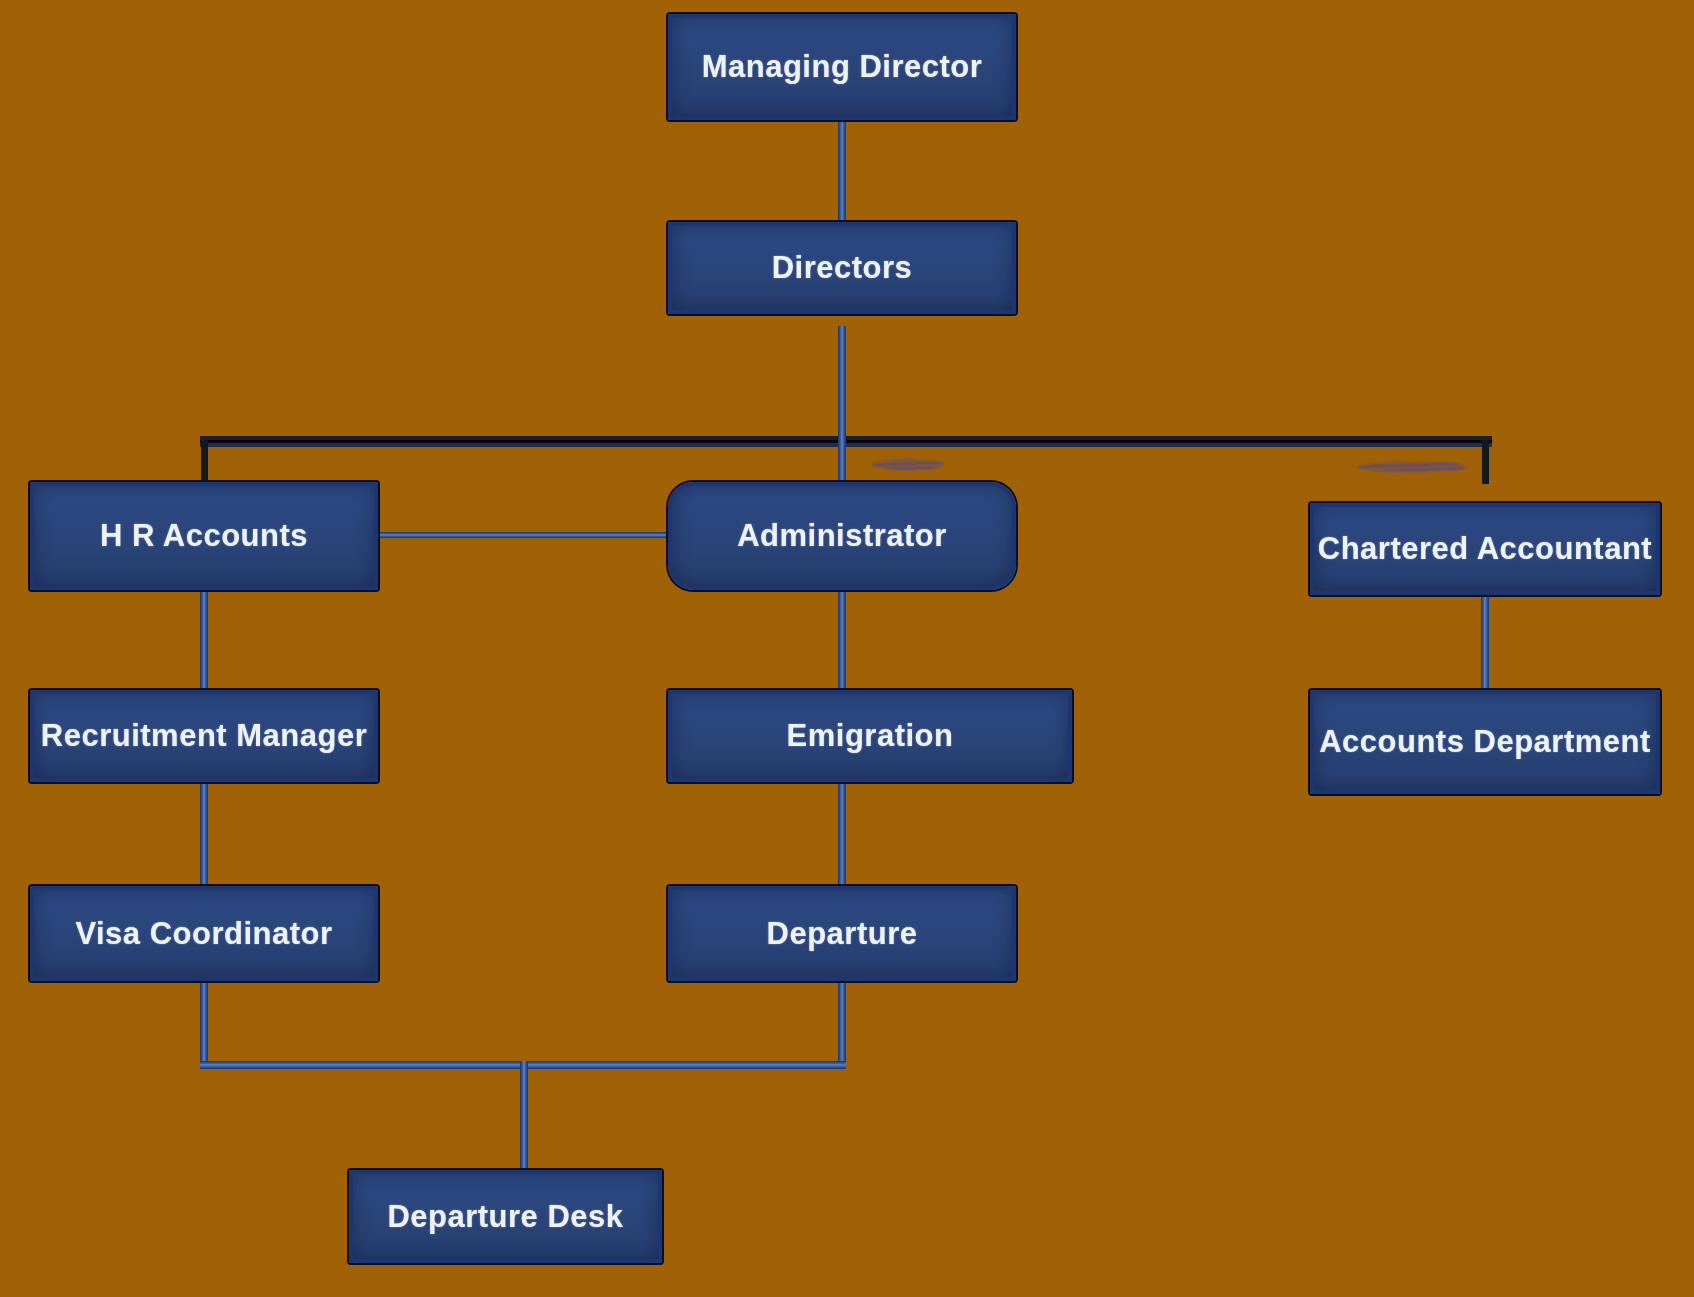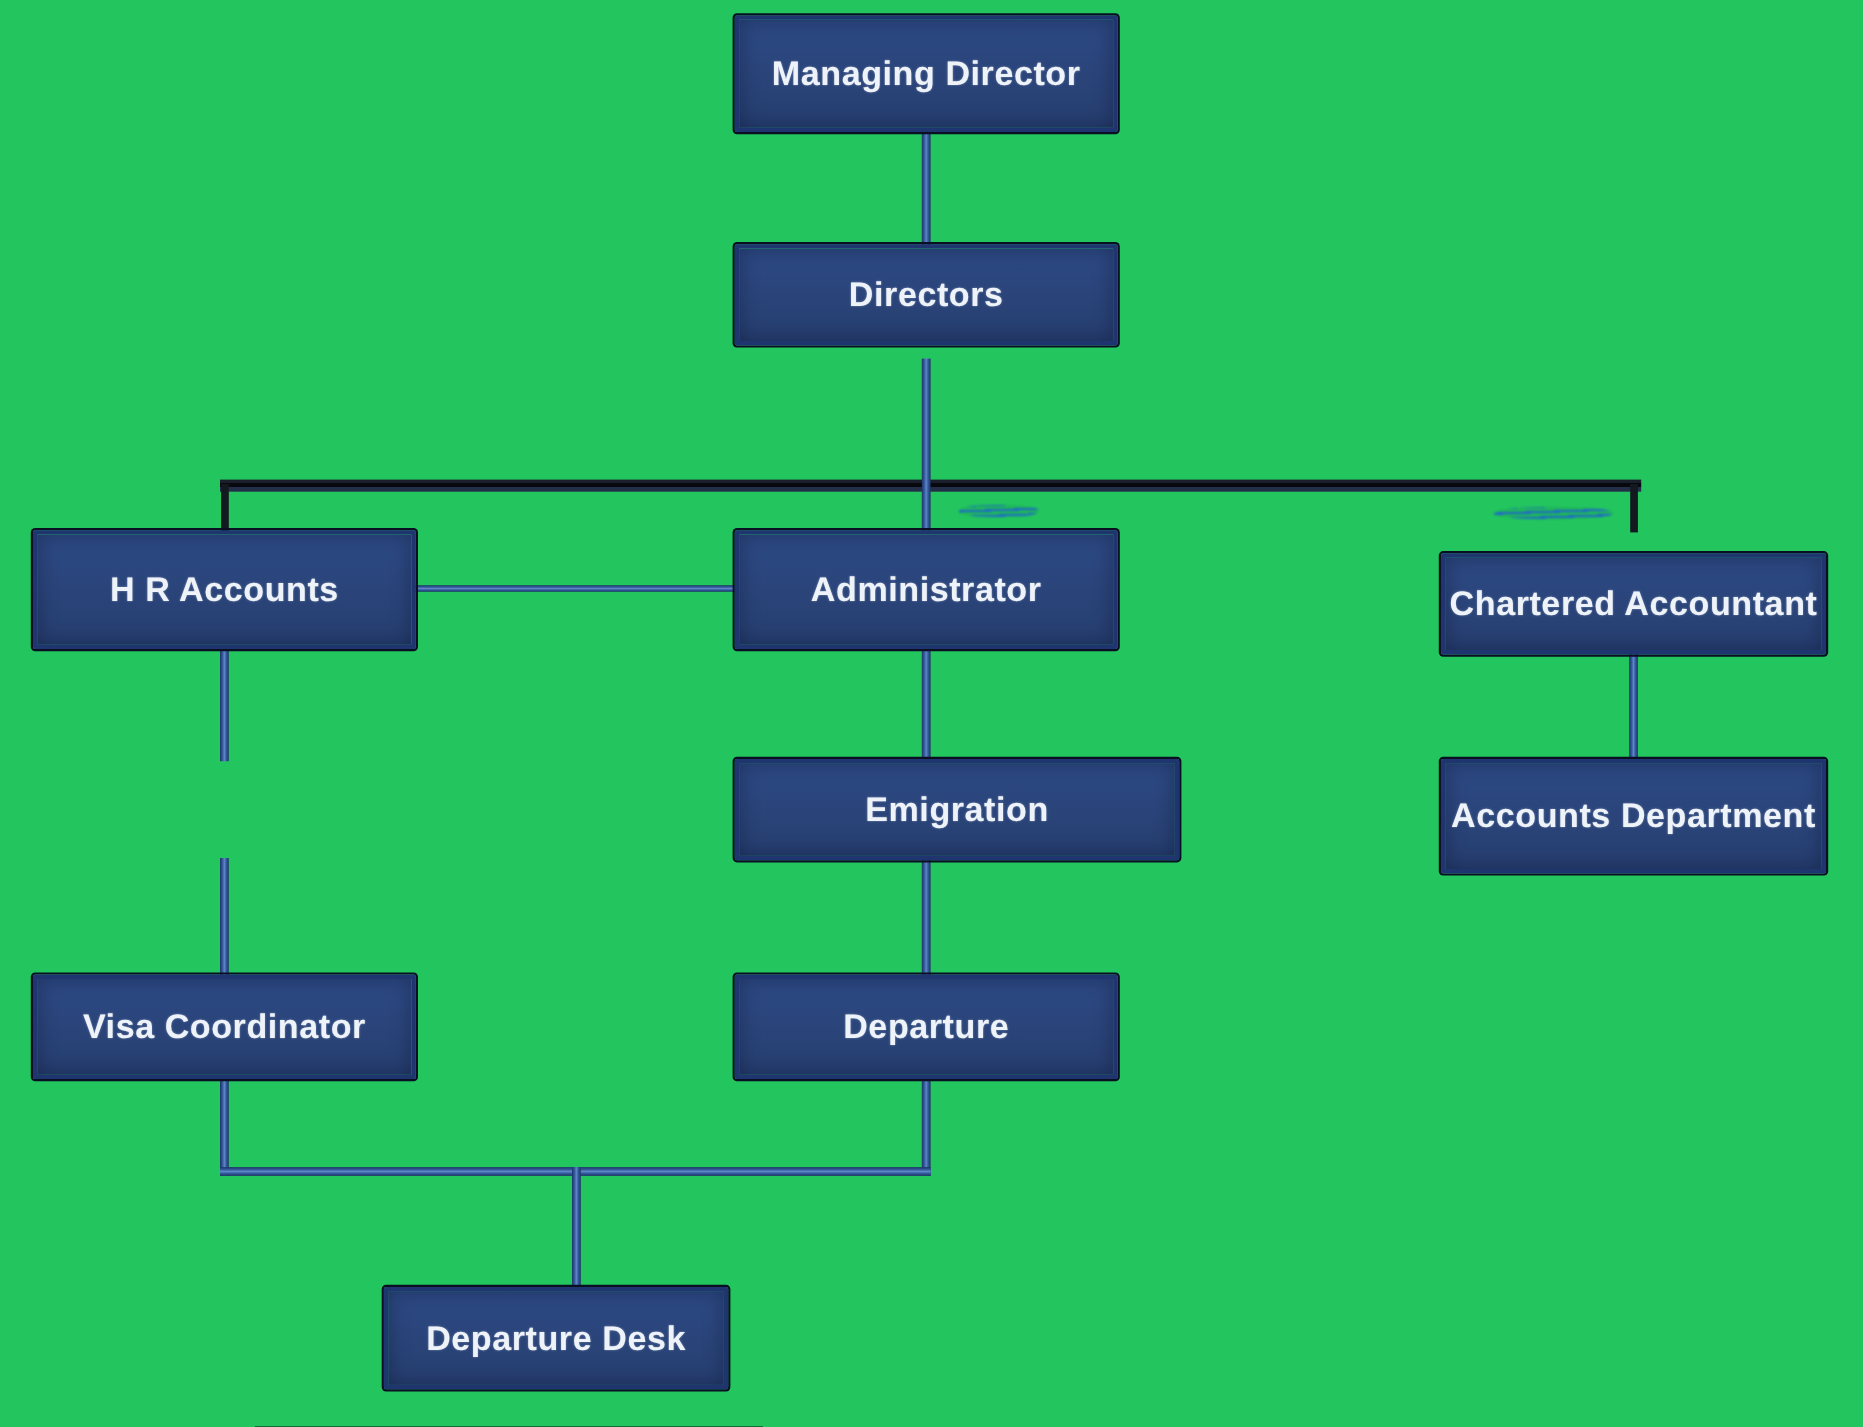--- a/index.html
+++ b/index.html
@@ -4,21 +4,21 @@
 <style>
   html, body {
     margin: 0;
     padding: 0;
     background: #000;
   }
   #stage {
     position: relative;
     width: 1694px;
     height: 1297px;
-    background: #22c55e;
+    background: #a16207;
     overflow: hidden;
     font-family: "Liberation Sans", "DejaVu Sans", sans-serif;
   }
   .node {
     position: absolute;
     display: flex;
     align-items: center;
     justify-content: center;
     background: linear-gradient(180deg, #2d4a85 0%, #2a4479 55%, #263e70 100%);
     border: 4px solid #1e3570;
@@ -95,28 +95,31 @@
   </div>
 
   <div class="node" style="left:668px; top:222px; width:348px; height:92px;">
     <span class="node-label">Directors</span>
   </div>
 
   <div class="node" style="left:30px; top:482px; width:348px; height:108px;">
     <span class="node-label">H R Accounts</span>
   </div>
 
-  <div class="node" style="left:668px; top:482px; width:348px; height:108px;">
+  <div class="node" style="left:668px; top:482px; width:348px; height:108px;border-radius:25px;">
     <span class="node-label">Administrator</span>
   </div>
 
   <div class="node" style="left:1310px; top:482px; width:350px; height:92px;margin-top:21px;">
     <span class="node-label">Chartered Accountant</span>
   </div>
 
+  <div class="node" style="left:30px; top:690px; width:348px; height:92px;">
+    <span class="node-label">Recruitment Manager</span>
+  </div>
 
   <div class="node" style="left:668px; top:690px; width:404px; height:92px;">
     <span class="node-label">Emigration</span>
   </div>
 
   <div class="node" style="left:1310px; top:690px; width:350px; height:104px;">
     <span class="node-label">Accounts Department</span>
   </div>
 
   <div class="node" style="left:30px; top:886px; width:348px; height:95px;">

